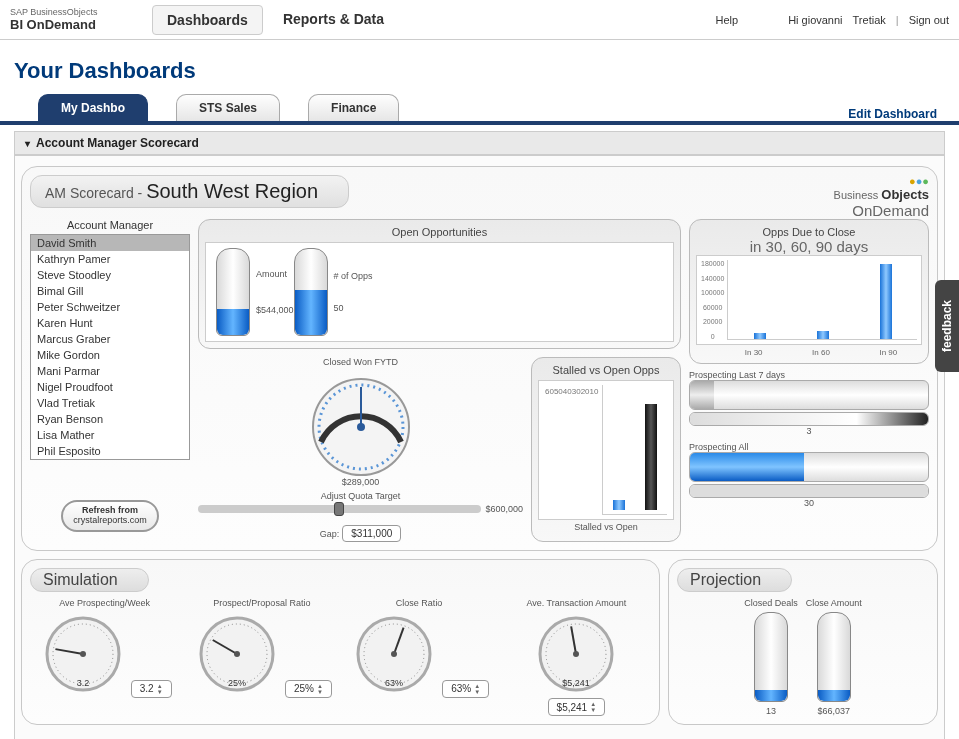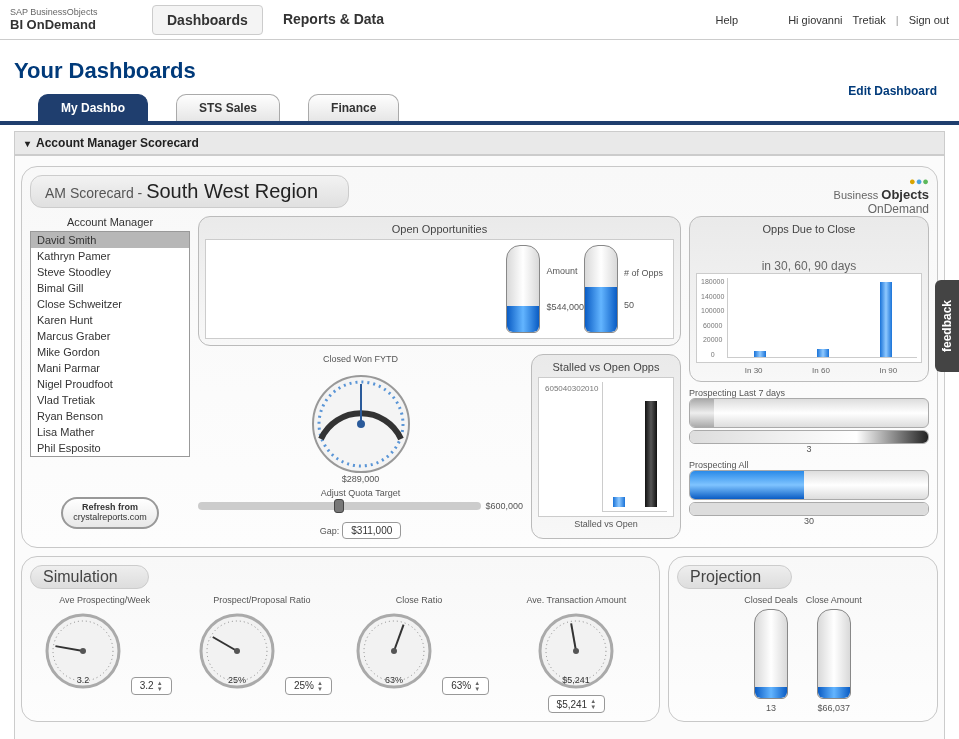--- a/index.html
+++ b/index.html
@@ -12,21 +12,21 @@
 .topnav-item { padding: 6px 14px; font-size: 14px; font-weight: bold; color: #333; border-radius: 4px; cursor: pointer; }
 .topnav-item.active { background: #f4f4f4; border: 1px solid #ccc; }
 .toplinks { margin-left: auto; display: flex; gap: 10px; font-size: 11px; align-items: center; }
 .toplinks a { color: #333; text-decoration: none; }
 .toplinks .sep { color: #999; }
 .page-title-wrap { padding: 18px 14px 10px; }
 .page-title { font-size: 22px; font-weight: bold; color: #003A7A; }
 .tab-row { display: flex; align-items: flex-end; border-bottom: 4px solid #1F3E6E; padding: 0 14px; position: relative; }
 .tab { padding: 6px 22px; font-size: 12px; font-weight: bold; color: #333; background: linear-gradient(#fefefe,#e6e6e6); border: 1px solid #aaa; border-bottom: none; border-radius: 10px 10px 0 0; margin-right: 4px; cursor: pointer; position: relative; margin-left: 24px; }
 .tab.active { background: #1F3E6E; color: #fff; border-color: #1F3E6E; }
-.edit-link { position: absolute; right: 22px; bottom: 23px; color: #003A7A; font-weight: bold; font-size: 12px; cursor: pointer; }
+.edit-link { position: absolute; right: 22px; bottom: 0; color: #003A7A; font-weight: bold; font-size: 12px; cursor: pointer; }
 .accordion-hdr { background: #e9e9e9; border: 1px solid #ccc; padding: 4px 10px; margin: 6px 14px 0; font-weight: bold; font-size: 12px; color: #222; display: flex; align-items: center; }
 .accordion-hdr .tri { margin-right: 6px; font-size: 10px; }
 .dash-body { margin: 0 14px 14px; border: 1px solid #ccc; padding: 10px 6px; background: #fbfbfb; }
 .panel { border: 1px solid #c8c8c8; border-radius: 16px; background: linear-gradient(#f8f8f8,#fdfdfd); padding: 8px; margin-bottom: 8px; }
 .panel-hdr { font-size: 14px; color: #555; padding: 2px 10px 8px; }
 .panel-hdr .region { font-size: 20px; color: #222; }
 .row { display: flex; gap: 8px; }
 .mgr-col { width: 160px; }
 .mgr-title { font-size: 11px; text-align: center; margin-bottom: 3px; }
 .mgr-list { border: 1px solid #999; background: #fff; }
@@ -45,21 +45,21 @@
 .readout { border: 1px solid #999; border-radius: 4px; padding: 2px 8px; font-size: 10px; background: #fff; display: inline-flex; align-items: center; gap: 3px; margin-top: 4px; }
 .spin { display: inline-flex; flex-direction: column; font-size: 6px; line-height: 1; color: #666; cursor: pointer; }
 .bar { width: 12px; background: linear-gradient(90deg,#1a73d8,#8fc9ff,#1a73d8); }
 .bar.dark { background: linear-gradient(90deg,#111,#555,#111); }
 .axis-lbls { display: flex; justify-content: space-around; font-size: 8px; color: #666; margin-top: 3px; }
 .hprog { height: 30px; border: 1px solid #aaa; background: linear-gradient(#ddd,#fff,#ddd); border-radius: 6px; position: relative; overflow: hidden; }
 .hprog-fill { height: 100%; background: linear-gradient(#2a8ae8,#7fc4ff,#0a5cc4); }
 .feedback { position: absolute; right: 0; top: 280px; background: #444; color: #fff; padding: 20px 5px; writing-mode: vertical-rl; transform: rotate(180deg); font-size: 12px; font-weight: bold; cursor: pointer; border-radius: 0 6px 6px 0; }
 .bo-logo { text-align: right; font-size: 11px; color: #666; }
 .bo-logo b { color: #333; font-size: 13px; }
-.small { font-size: 12px; color: #666; margin-top: 24px; }
+.small { font-size: 15px; color: #666; }
 .slider { width: 100%; height: 8px; background: #ccc; border-radius: 4px; position: relative; margin: 4px 0; }
 .slider-thumb { position: absolute; top: -3px; width: 10px; height: 14px; background: #777; border-radius: 3px; border: 1px solid #444; cursor: pointer; }
 </style>
 </head>
 <body>
 
 <div class="topbar">
   <div class="logo">
     <div class="sap">SAP BusinessObjects</div>
     <div class="bi">BI OnDemand</div>
@@ -111,21 +111,21 @@
 
     <div class="row">
 
       <div class="mgr-col">
         <div class="mgr-title">Account Manager</div>
         <div class="mgr-list" id="mgr-list">
             <div class="mgr-item sel">David Smith</div>
             <div class="mgr-item">Kathryn Pamer</div>
             <div class="mgr-item">Steve Stoodley</div>
             <div class="mgr-item">Bimal Gill</div>
-            <div class="mgr-item">Close Schweitzer</div>
+            <div class="mgr-item">Peter Schweitzer</div>
             <div class="mgr-item">Karen Hunt</div>
             <div class="mgr-item">Marcus Graber</div>
             <div class="mgr-item">Mike Gordon</div>
             <div class="mgr-item">Mani Parmar</div>
             <div class="mgr-item">Nigel Proudfoot</div>
             <div class="mgr-item">Vlad Tretiak</div>
             <div class="mgr-item">Ryan Benson</div>
             <div class="mgr-item">Lisa Mather</div>
             <div class="mgr-item">Phil Esposito</div>
           </div>
@@ -133,21 +133,21 @@
           <div class="refresh-btn">
             <b>Refresh from</b><br><span>crystalreports.com</span>
           </div>
         </div>
       </div>
 
       <div style="flex:1; display:flex; flex-direction:column; gap:8px;">
 
         <div class="subpanel">
           <div class="subpanel-title">Open Opportunities</div>
-          <div class="chartbox" style="height:100px; padding:6px 10px; justify-content:flex-end; align-items:center;">
+          <div class="chartbox" style="height:100px; padding:6px 10px; justify-content:flex-start; align-items:center;">
             <div style="display:flex; align-items:center; gap:6px;">
               <div class="cyl" style="height:88px;">
                   <div class="cyl-fill" style="height:30%;"></div>
                 </div>
               <div class="lbl" style="text-align:left;">
                 <div>Amount</div>
                 <div style="margin-top:26px;">$544,000</div>
               </div>
             </div>
             <div style="display:flex; align-items:center; gap:6px;">

